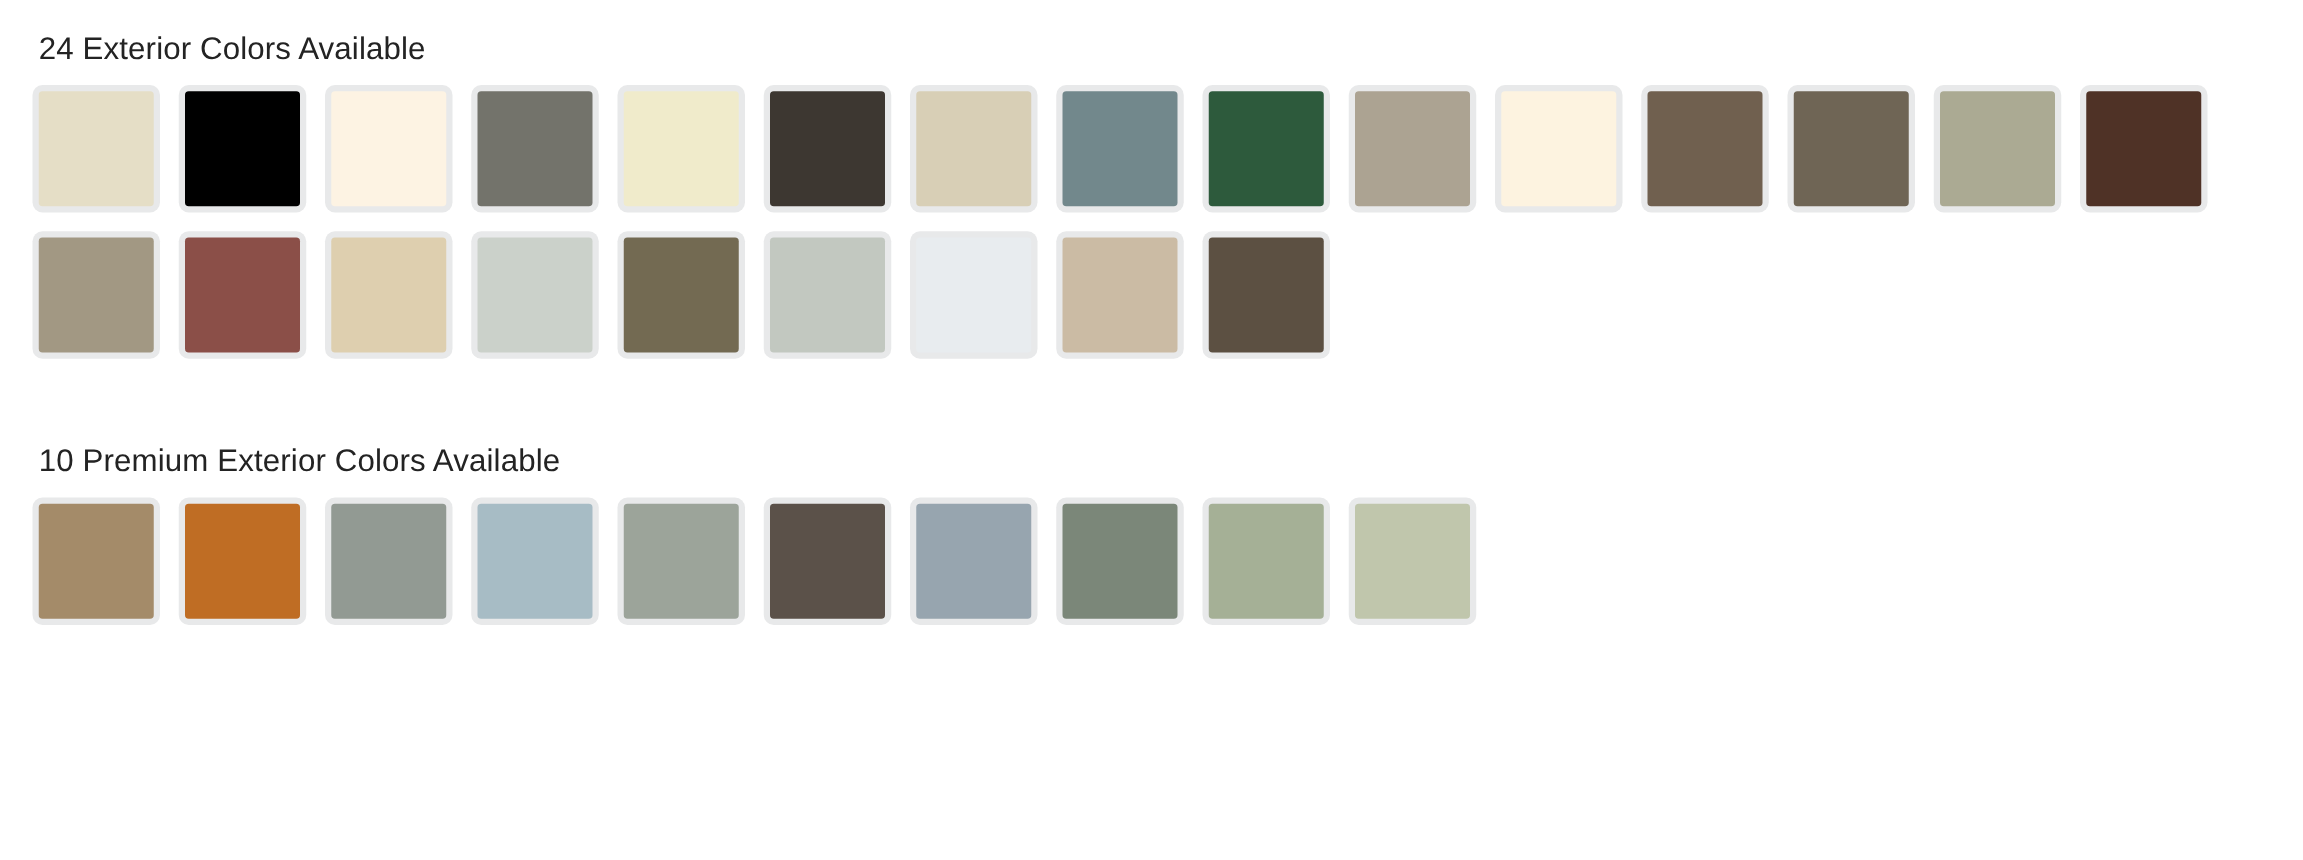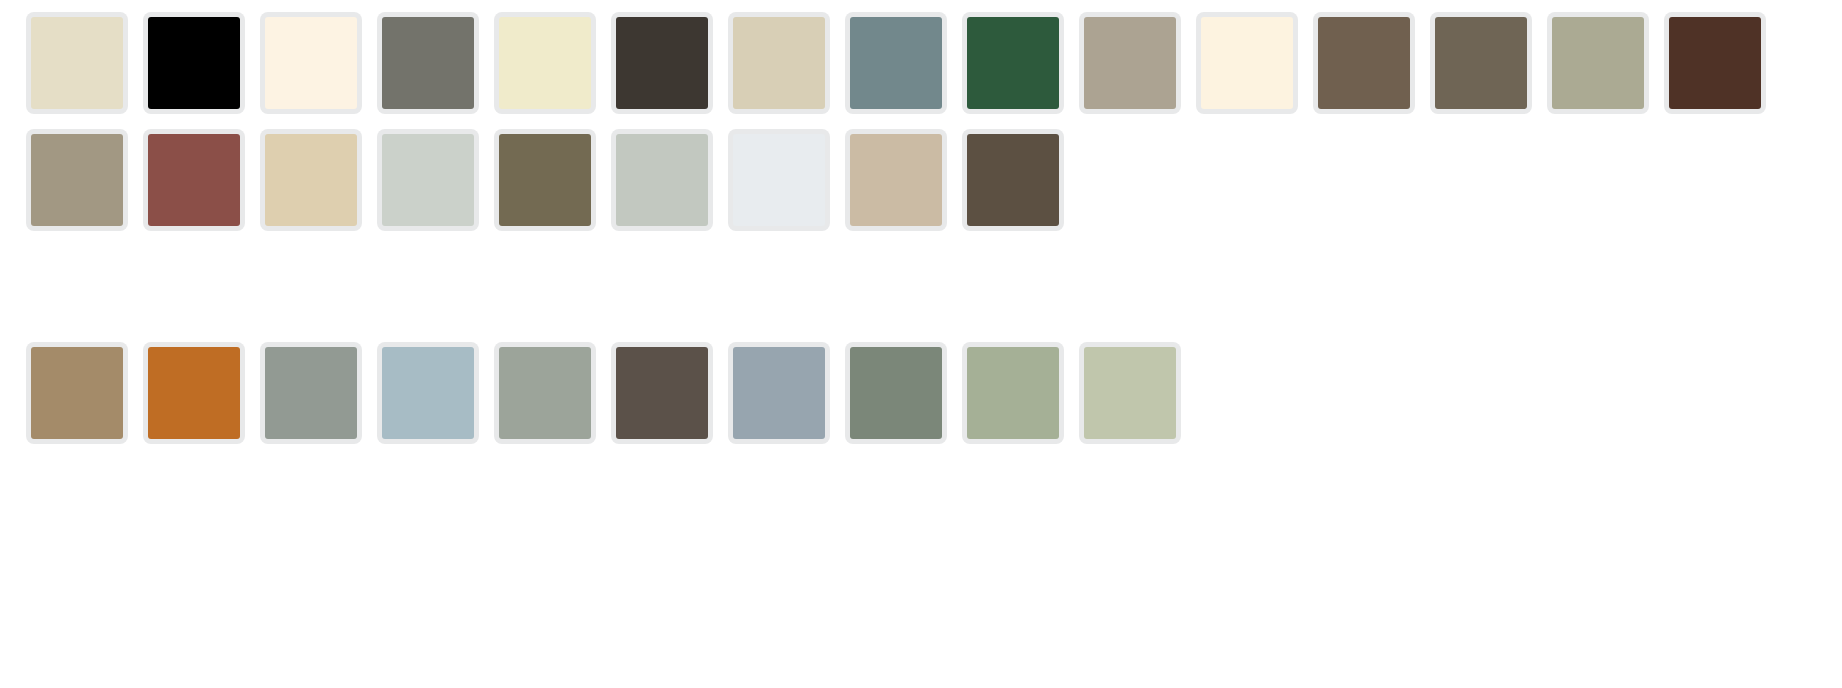--- a/index.html
+++ b/index.html
@@ -82,20 +82,21 @@
 
   
   #grid-premium { padding-top: 12px; }
 </style>
 </head>
 <body>
 
 <div class="page">
 
   <section class="section" id="section-standard">
+    <h2 class="section-heading">24 Exterior Colors Available</h2>
     <ul class="swatch-grid" id="grid-standard">
         <li class="swatch">
           <span class="swatch-frame" style="background: rgb(232, 233, 234);">
             <span class="swatch-chip" style="background: rgb(229, 222, 198);"></span>
           </span>
         </li>
         <li class="swatch">
           <span class="swatch-frame" style="background: rgb(232, 233, 234);">
             <span class="swatch-chip" style="background: rgb(0, 0, 0);"></span>
           </span>
@@ -207,20 +208,21 @@
         </li>
         <li class="swatch">
           <span class="swatch-frame" style="background: rgb(232, 233, 234);">
             <span class="swatch-chip" style="background: rgb(92, 80, 66);"></span>
           </span>
         </li>
       </ul>
   </section>
 
   <section class="section" id="section-premium">
+    <h2 class="section-heading">10 Premium Exterior Colors Available</h2>
     <ul class="swatch-grid" id="grid-premium">
         <li class="swatch">
           <span class="swatch-frame" style="background: rgb(232, 233, 234);">
             <span class="swatch-chip" style="background: rgb(164, 139, 105);"></span>
           </span>
         </li>
         <li class="swatch">
           <span class="swatch-frame" style="background: rgb(232, 233, 234);">
             <span class="swatch-chip" style="background: rgb(191, 109, 36);"></span>
           </span>

